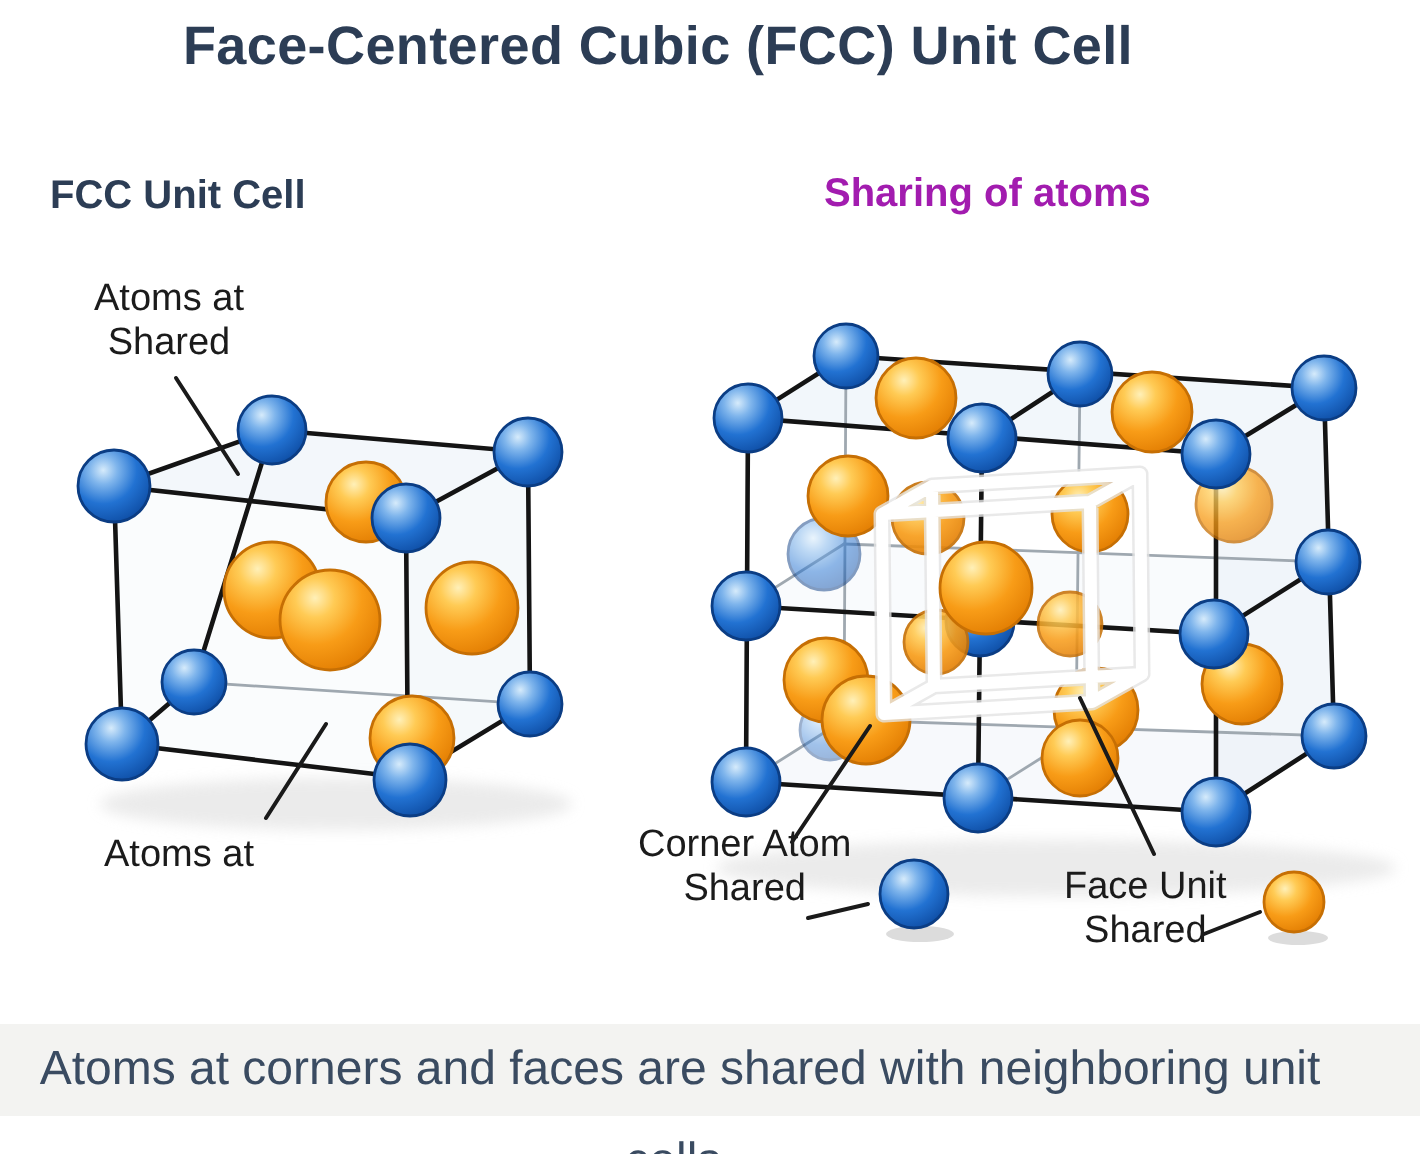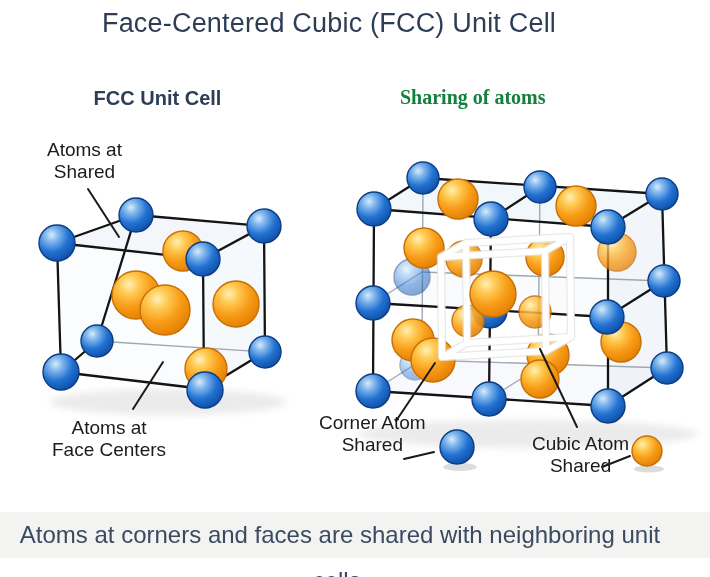--- a/index.html
+++ b/index.html
@@ -1,24 +1,24 @@
 <!DOCTYPE html>
 <html><head>
 <meta charset="utf-8">
 <style>
   html,body{margin:0;padding:0;background:#ffffff;}
   #page{position:relative;width:710px;height:577px;overflow:hidden;
         font-family:"Liberation Sans", sans-serif;background:#ffffff;}
   .abs{position:absolute;}
   #title{top:8px;left:0;width:658px;text-align:center;
-         font-size:27px;font-weight:normal;color:#2C3D55;letter-spacing:0.2px;}
-  #left-heading{top:87px;left:25px;width:265px;text-align:center;
+         font-size:27px;font-weight:bold;color:#2C3D55;letter-spacing:0.2px;}
+  #left-heading{top:87px;left:25px;width:265px;text-align:left;
                 font-size:20px;font-weight:bold;color:#2C3D55;}
-  #right-heading{top:84px;left:400px;font-size:20px;font-weight:bold;
-                 color:#15803d;line-height:26px;font-family:Liberation Serif, serif;}
+  #right-heading{top:84px;left:412px;font-size:20px;font-weight:bold;
+                 color:#a21caf;line-height:26px;}
   .diagram-label{font-size:19px;line-height:22px;color:#1B1B1B;text-align:center;}
   #label-corners{top:139px;left:47px;}
   #label-face-centers{top:417px;left:52px;}
   #label-corner-atom{top:412px;left:319px;}
   #label-face-atom{top:433px;left:532px;}
   #caption-band{top:512px;left:0;width:710px;height:46px;background:#F3F3F1;}
   #caption-text{width:680px;text-align:center;line-height:46px;
                 font-size:24px;color:#3A4B61;}
   #scene{top:0;left:0;}
   .edge{stroke:#141414;stroke-width:2.3;stroke-linecap:round;}
@@ -190,30 +190,29 @@
     </g>
   </svg>
 
   <div id="label-corners" class="abs diagram-label">
     <div>Atoms at</div>
     <div>Shared</div>
   </div>
 
   <div id="label-face-centers" class="abs diagram-label">
     <div>Atoms at</div>
-    <div>Face Centers</div>
   </div>
 
   <div id="label-corner-atom" class="abs diagram-label">
     <div>Corner Atom</div>
     <div>Shared</div>
   </div>
 
   <div id="label-face-atom" class="abs diagram-label">
-    <div>Cubic Atom</div>
+    <div>Face Unit</div>
     <div>Shared</div>
   </div>
 
   <div id="caption-band" class="abs">
     <div id="caption-text">Atoms at corners and faces are shared with neighboring unit cells.</div>
   </div>
 
 </div>
 
 </body></html>

